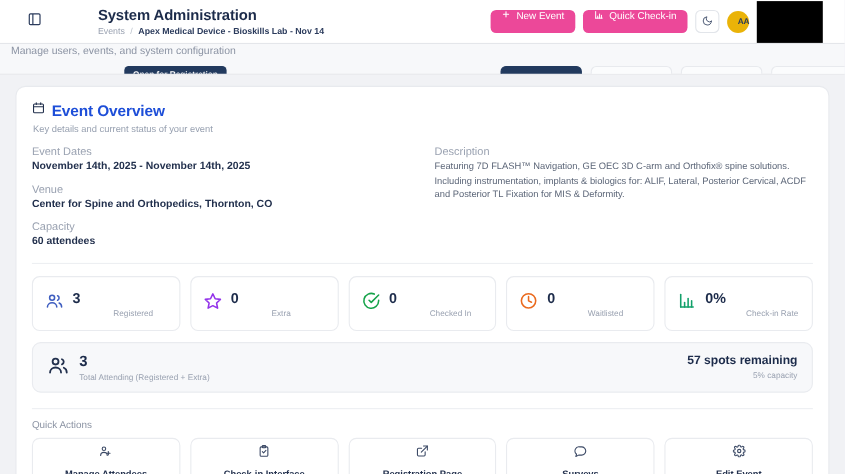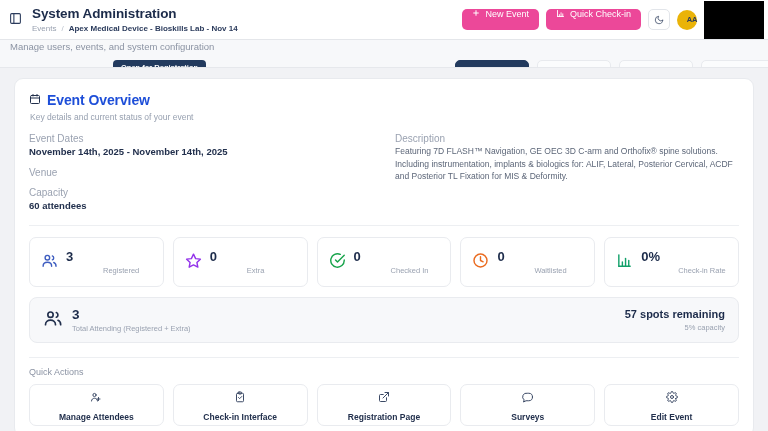--- a/index.html
+++ b/index.html
@@ -13,21 +13,22 @@
   }
 
   
   .header {
     position: relative;
     height: 40px;
     background: #ffffff;
     border-bottom: 1px solid #e4e6ea;
     display: flex;
     align-items: center;
-    padding: 0 4px;
+    padding: 0 20px;
+    gap: 41px;
   }
   .panel-toggle {
     width: 22px; height: 22px;
     display: flex; align-items: center; justify-content: center;
     border-radius: 4px;
     flex: 0 0 auto;
     margin-right: 6px;
   }
   .titleblock { display: flex; flex-direction: column; justify-content: center; }
   .app-title {
@@ -305,20 +306,21 @@
     <div class="card-sub">Key details and current status of your event</div>
 
     <div class="overview-grid">
       <div>
         <div class="field">
           <div class="field-label">Event Dates</div>
           <div class="field-value">November 14th, 2025 - November 14th, 2025</div>
         </div>
         <div class="field">
           <div class="field-label">Venue</div>
+          <div class="field-value">Center for Spine and Orthopedics, Thornton, CO</div>
         </div>
         <div class="field">
           <div class="field-label">Capacity</div>
           <div class="field-value">60 attendees</div>
         </div>
       </div>
       <div>
         <div class="field">
           <div class="field-label">Description</div>
           <div class="desc-value">Featuring 7D FLASH™ Navigation, GE OEC 3D C-arm and Orthofix® spine solutions. Including instrumentation, implants &amp; biologics for: ALIF, Lateral, Posterior Cervical, ACDF and Posterior TL Fixation for MIS &amp; Deformity.</div>

